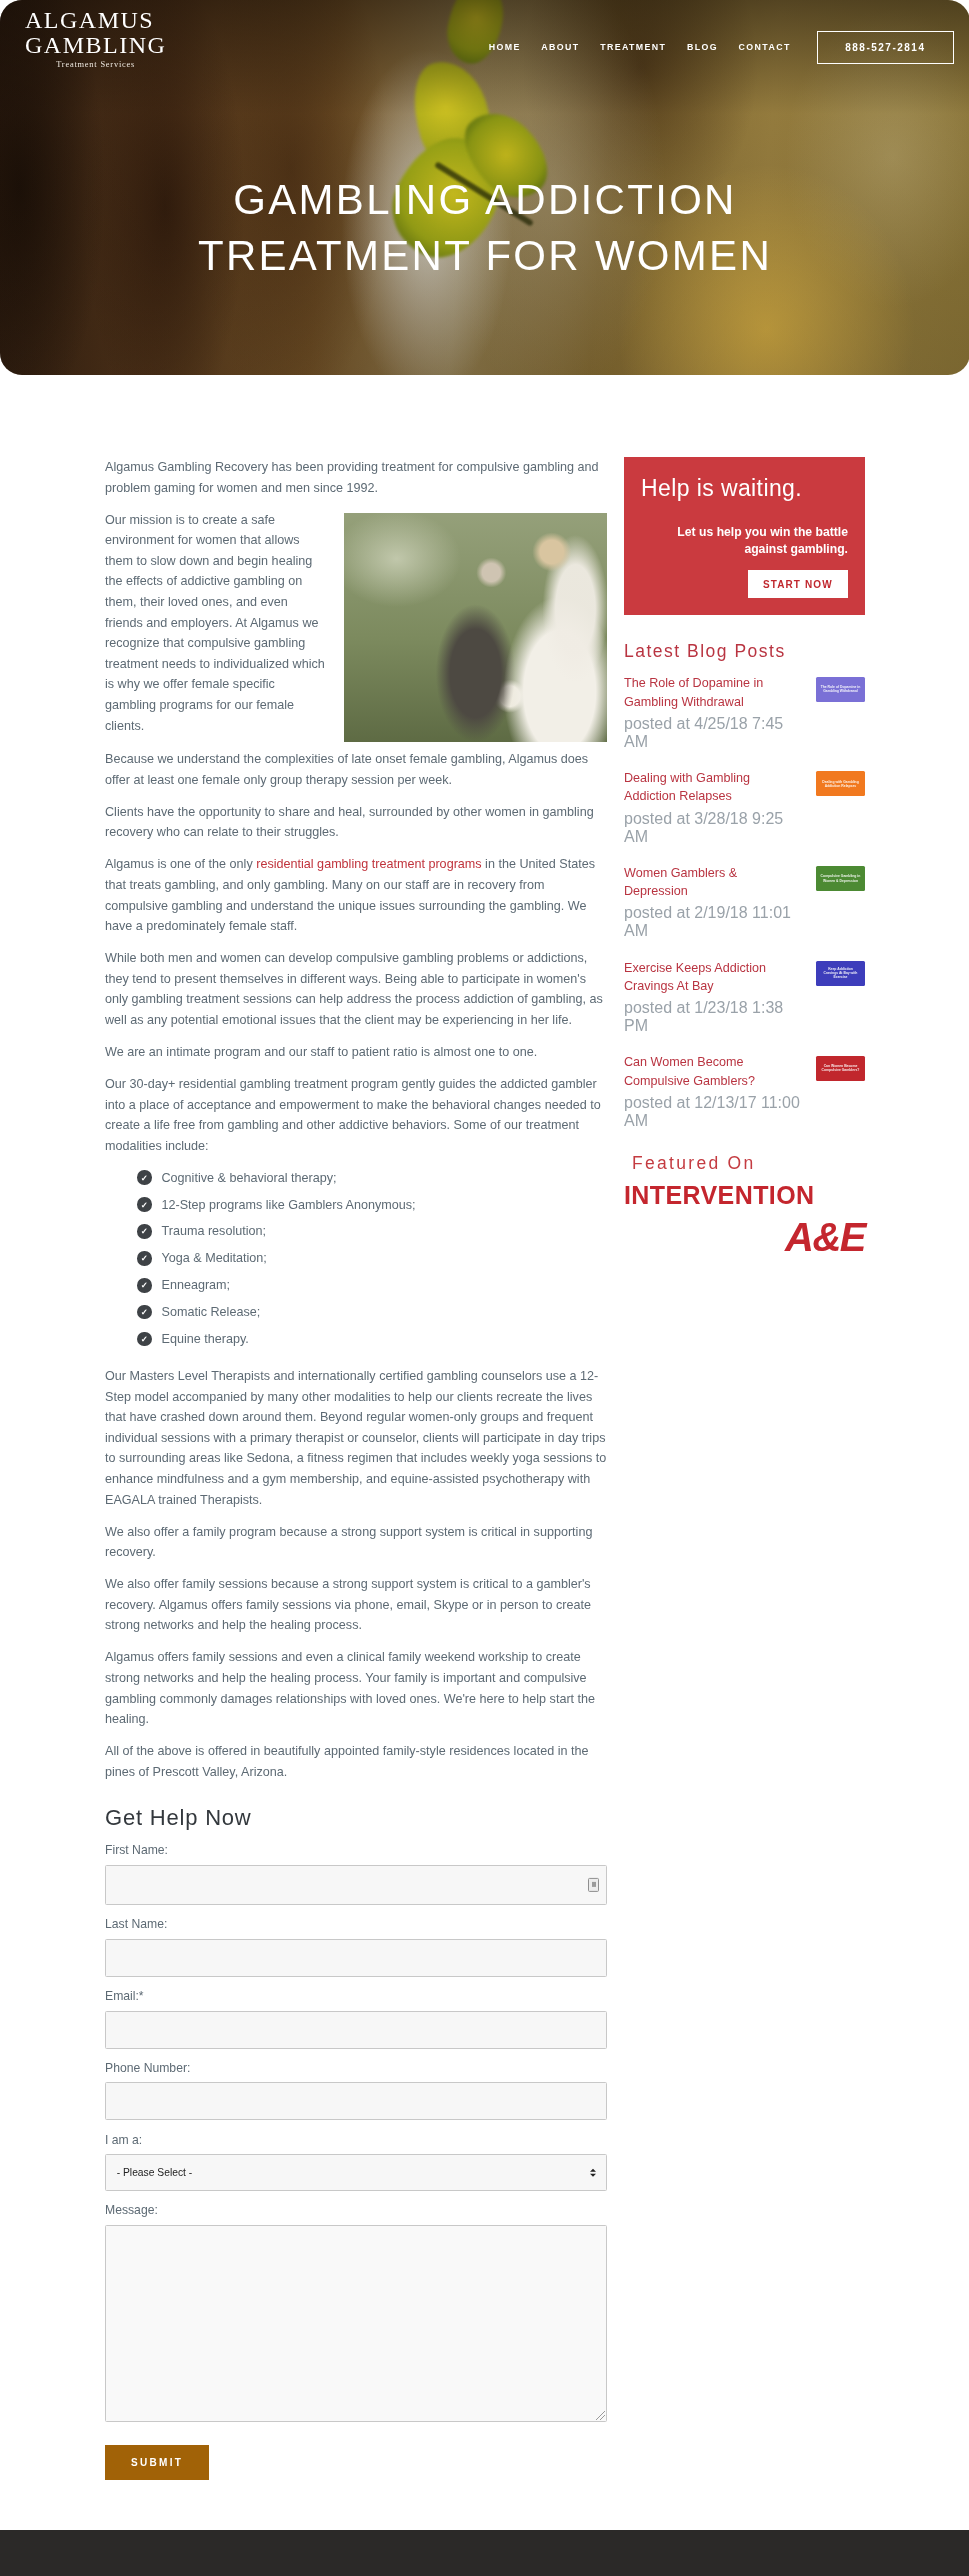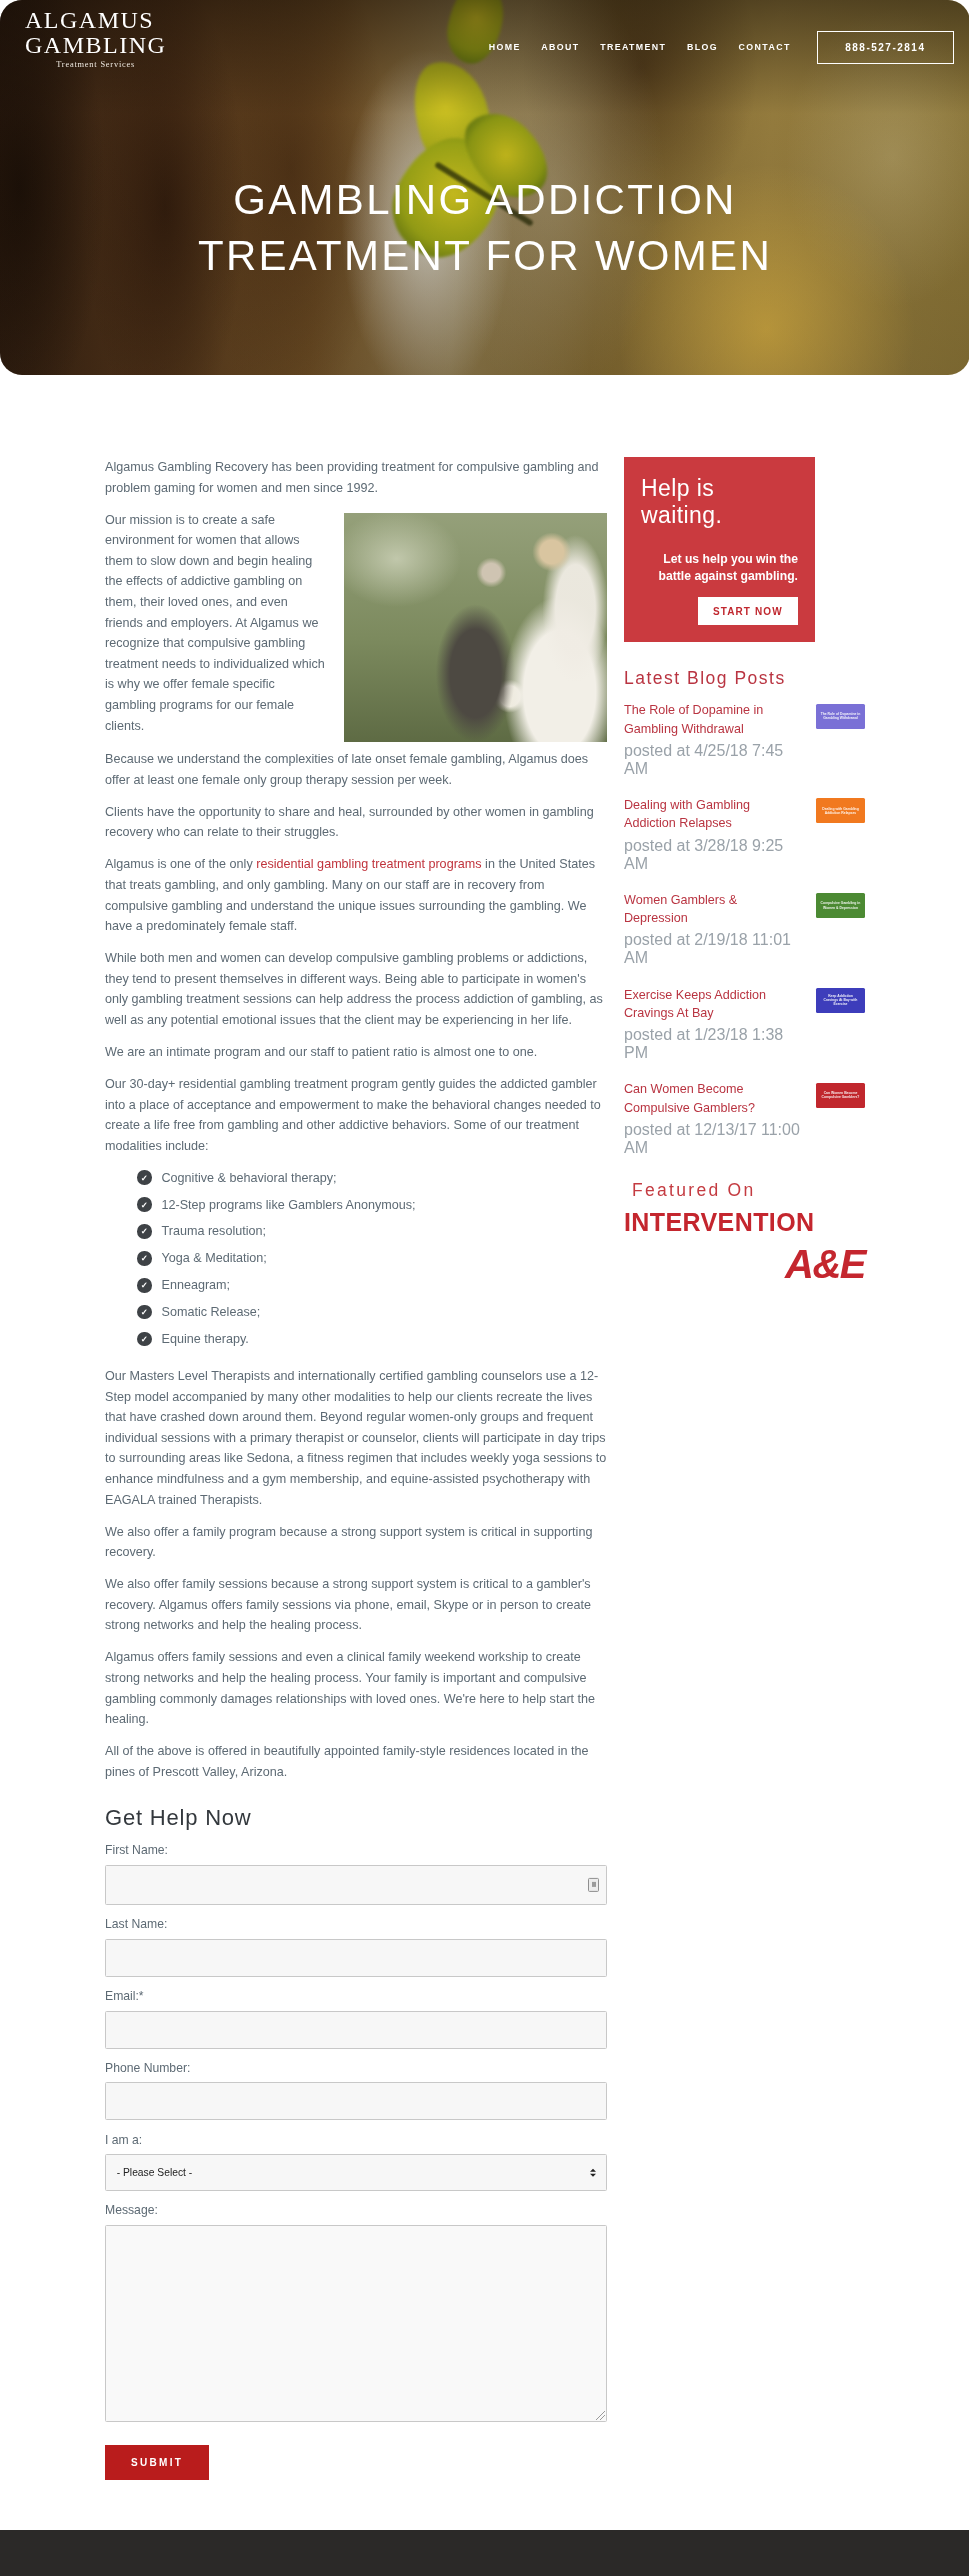--- a/index.html
+++ b/index.html
@@ -91,21 +91,21 @@
   .textarea-wrap{position:relative;}
   .message-input{width:502px;height:197px;box-sizing:border-box;background:#f9f9f9;border:0.8px solid #c8c8c8;
     border-radius:1.5px;resize:none;font-family:"Liberation Sans",sans-serif;font-size:11.4px;padding:7.6px 9.2px;color:#333;}
   .resize-handle{position:absolute;right:2.3px;bottom:5.3px;width:8.4px;height:8.4px;
     background:linear-gradient(135deg, transparent 0 45%, #9a9a9a 45% 52%, transparent 52% 68%, #9a9a9a 68% 75%, transparent 75%);}
   .submit-btn{margin-top:20px;border:none;color:#fff;font-family:"Liberation Sans",sans-serif;
     font-size:10px;font-weight:bold;letter-spacing:2.3px;padding:12.2px 26px;cursor:pointer;background:#b2262e;}
 
   
   .sidebar{width:241px;}
-  .cta{box-sizing:border-box;width:191px;padding:18.3px 17px 17px;color:#fff;background:#ca3a3f;}
+  .cta{box-sizing:border-box;width:241px;padding:18.3px 17px 17px;color:#fff;background:#ca3a3f;}
   .cta-title{font-size:23px;font-weight:500;letter-spacing:0.4px;}
   .cta-sub{margin-top:22px;font-size:12.2px;font-weight:bold;line-height:17px;text-align:right;}
   .cta-btn{display:block;margin:12.2px 0 0 auto;width:fit-content;background:#fff;color:#c0272e;
     text-decoration:none;font-size:10px;font-weight:bold;letter-spacing:1.1px;padding:8.4px 15.3px;cursor:pointer;}
   .blog-heading{font-size:17.5px;font-weight:500;letter-spacing:1.5px;color:#b93441;margin:26px 0 12.2px;}
   .post{position:relative;padding-right:63px;margin-bottom:18.3px;min-height:49px;}
   .post-title{display:block;color:#b93441;text-decoration:none;font-size:12.6px;font-weight:500;
     line-height:18.3px;cursor:pointer;}
   .post-date{margin-top:3.8px;font-size:16px;color:#9aa2a9;}
   .post-thumb{position:absolute;right:0;top:2.3px;width:49px;height:25px;border-radius:1.5px;
@@ -234,21 +234,21 @@
               <i class="arrow-down"></i>
             </span>
         </div>
 
         <label class="form-label">Message:</label>
         <div class="textarea-wrap">
           <textarea class="message-input" style=""></textarea>
           <span class="resize-handle"></span>
         </div>
 
-        <button class="submit-btn" style="background-color: #b91c1c;">SUBMIT</button>
+        <button class="submit-btn" style="background-color: #a16207;">SUBMIT</button>
       </section>
     </main>
 
     <aside class="sidebar">
       <div class="cta" style="background-color: rgb(202, 58, 63);">
         <div class="cta-title">Help is waiting.</div>
         <div class="cta-sub">Let us help you win the battle against gambling.</div>
         <a class="cta-btn">START NOW</a>
       </div>
 

